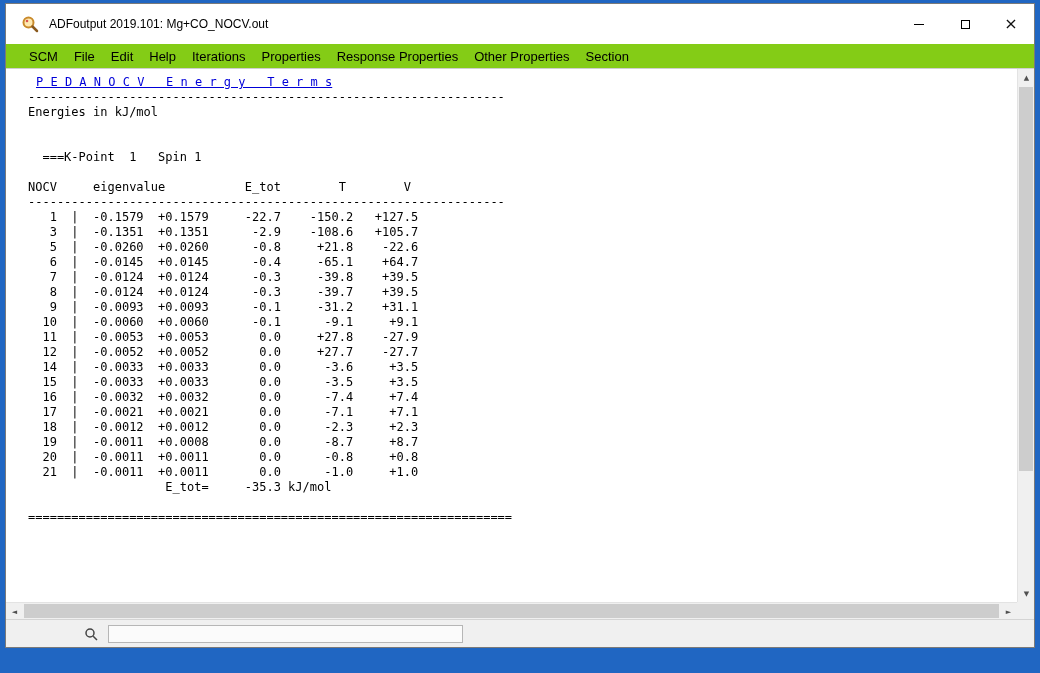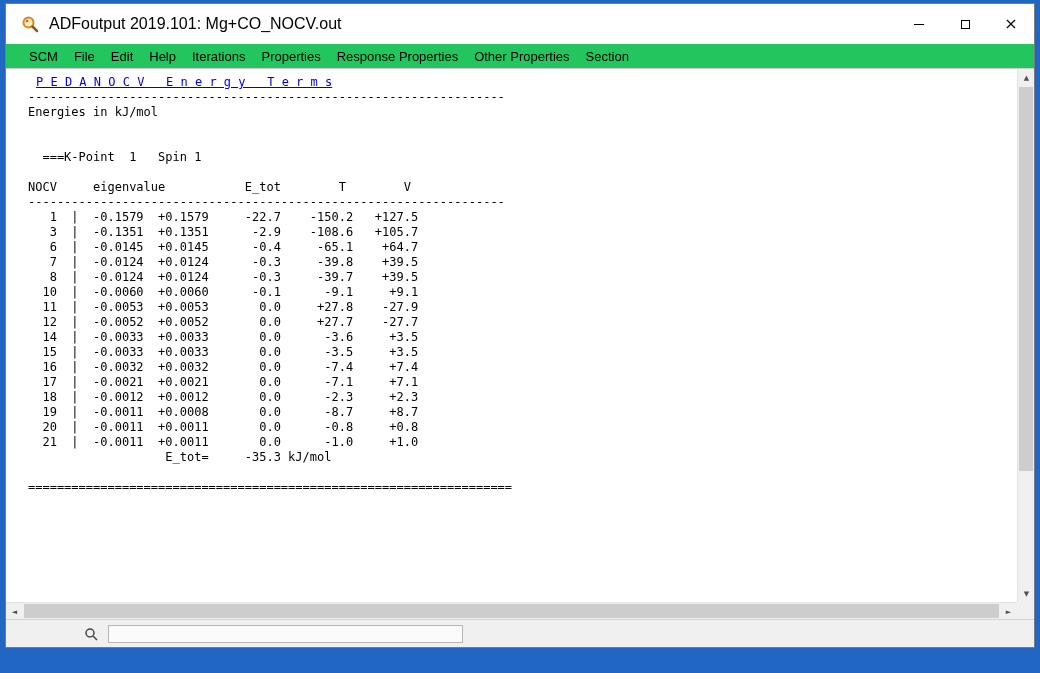--- a/index.html
+++ b/index.html
@@ -17,35 +17,35 @@
     border: 1px solid #7a7a7a;
     display: flex; flex-direction: column;
   }
   
   .titlebar {
     flex: 0 0 40px; height: 40px;
     display: flex; align-items: center;
     padding-left: 14px; background: #ffffff;
   }
   .app-icon { width: 20px; height: 20px; margin-right: 9px; display: flex; align-items: center; }
-  .title-text { font-size: 16px; color: #000; white-space: nowrap; }
+  .title-text { font-size: 12px; color: #000; white-space: nowrap; }
   .caption-buttons { margin-left: auto; display: flex; height: 100%; }
   .caption-btn {
     width: 46px; height: 100%;
     display: flex; align-items: center; justify-content: center;
     color: #111; cursor: default;
   }
   .min-glyph { width: 10px; height: 1px; background: #000; display: inline-block; }
   .max-glyph { width: 9px; height: 9px; border: 1px solid #000; display: inline-block; }
   .close-glyph { font-size: 16px; line-height: 1; font-family: "DejaVu Sans", sans-serif; }
   
   .menubar {
     flex: 0 0 24px; height: 24px;
     display: flex; align-items: center;
-    padding-left: 15px; background: #22c55e;
+    padding-left: 15px; background: #84cc16;
     font-size: 13px; color: #000;
   }
   .menu-item { padding: 0 8px; white-space: nowrap; }
   
   .content-outer {
     flex: 1 1 auto; position: relative; min-height: 0;
     border-top: 1px solid #cfcfcf; background: #ffffff;
   }
   .text-pane {
     position: absolute; left: 0; top: 0; right: 17px; bottom: 17px;
@@ -136,23 +136,25 @@
           <div>------------------------------------------------------------------</div>
           <div>Energies in kJ/mol</div>
           <div>&nbsp;</div>
           <div>&nbsp;</div>
           <div>  ===K-Point  1   Spin 1</div>
           <div>&nbsp;</div>
           <div>NOCV     eigenvalue           E_tot        T        V</div>
           <div>------------------------------------------------------------------</div>
           <div>   1  |  -0.1579  +0.1579     -22.7    -150.2   +127.5</div>
           <div>   3  |  -0.1351  +0.1351      -2.9    -108.6   +105.7</div>
+          <div>   5  |  -0.0260  +0.0260      -0.8     +21.8    -22.6</div>
           <div>   6  |  -0.0145  +0.0145      -0.4     -65.1    +64.7</div>
           <div>   7  |  -0.0124  +0.0124      -0.3     -39.8    +39.5</div>
           <div>   8  |  -0.0124  +0.0124      -0.3     -39.7    +39.5</div>
+          <div>   9  |  -0.0093  +0.0093      -0.1     -31.2    +31.1</div>
           <div>  10  |  -0.0060  +0.0060      -0.1      -9.1     +9.1</div>
           <div>  11  |  -0.0053  +0.0053       0.0     +27.8    -27.9</div>
           <div>  12  |  -0.0052  +0.0052       0.0     +27.7    -27.7</div>
           <div>  14  |  -0.0033  +0.0033       0.0      -3.6     +3.5</div>
           <div>  15  |  -0.0033  +0.0033       0.0      -3.5     +3.5</div>
           <div>  16  |  -0.0032  +0.0032       0.0      -7.4     +7.4</div>
           <div>  17  |  -0.0021  +0.0021       0.0      -7.1     +7.1</div>
           <div>  18  |  -0.0012  +0.0012       0.0      -2.3     +2.3</div>
           <div>  19  |  -0.0011  +0.0008       0.0      -8.7     +8.7</div>
           <div>  20  |  -0.0011  +0.0011       0.0      -0.8     +0.8</div>

